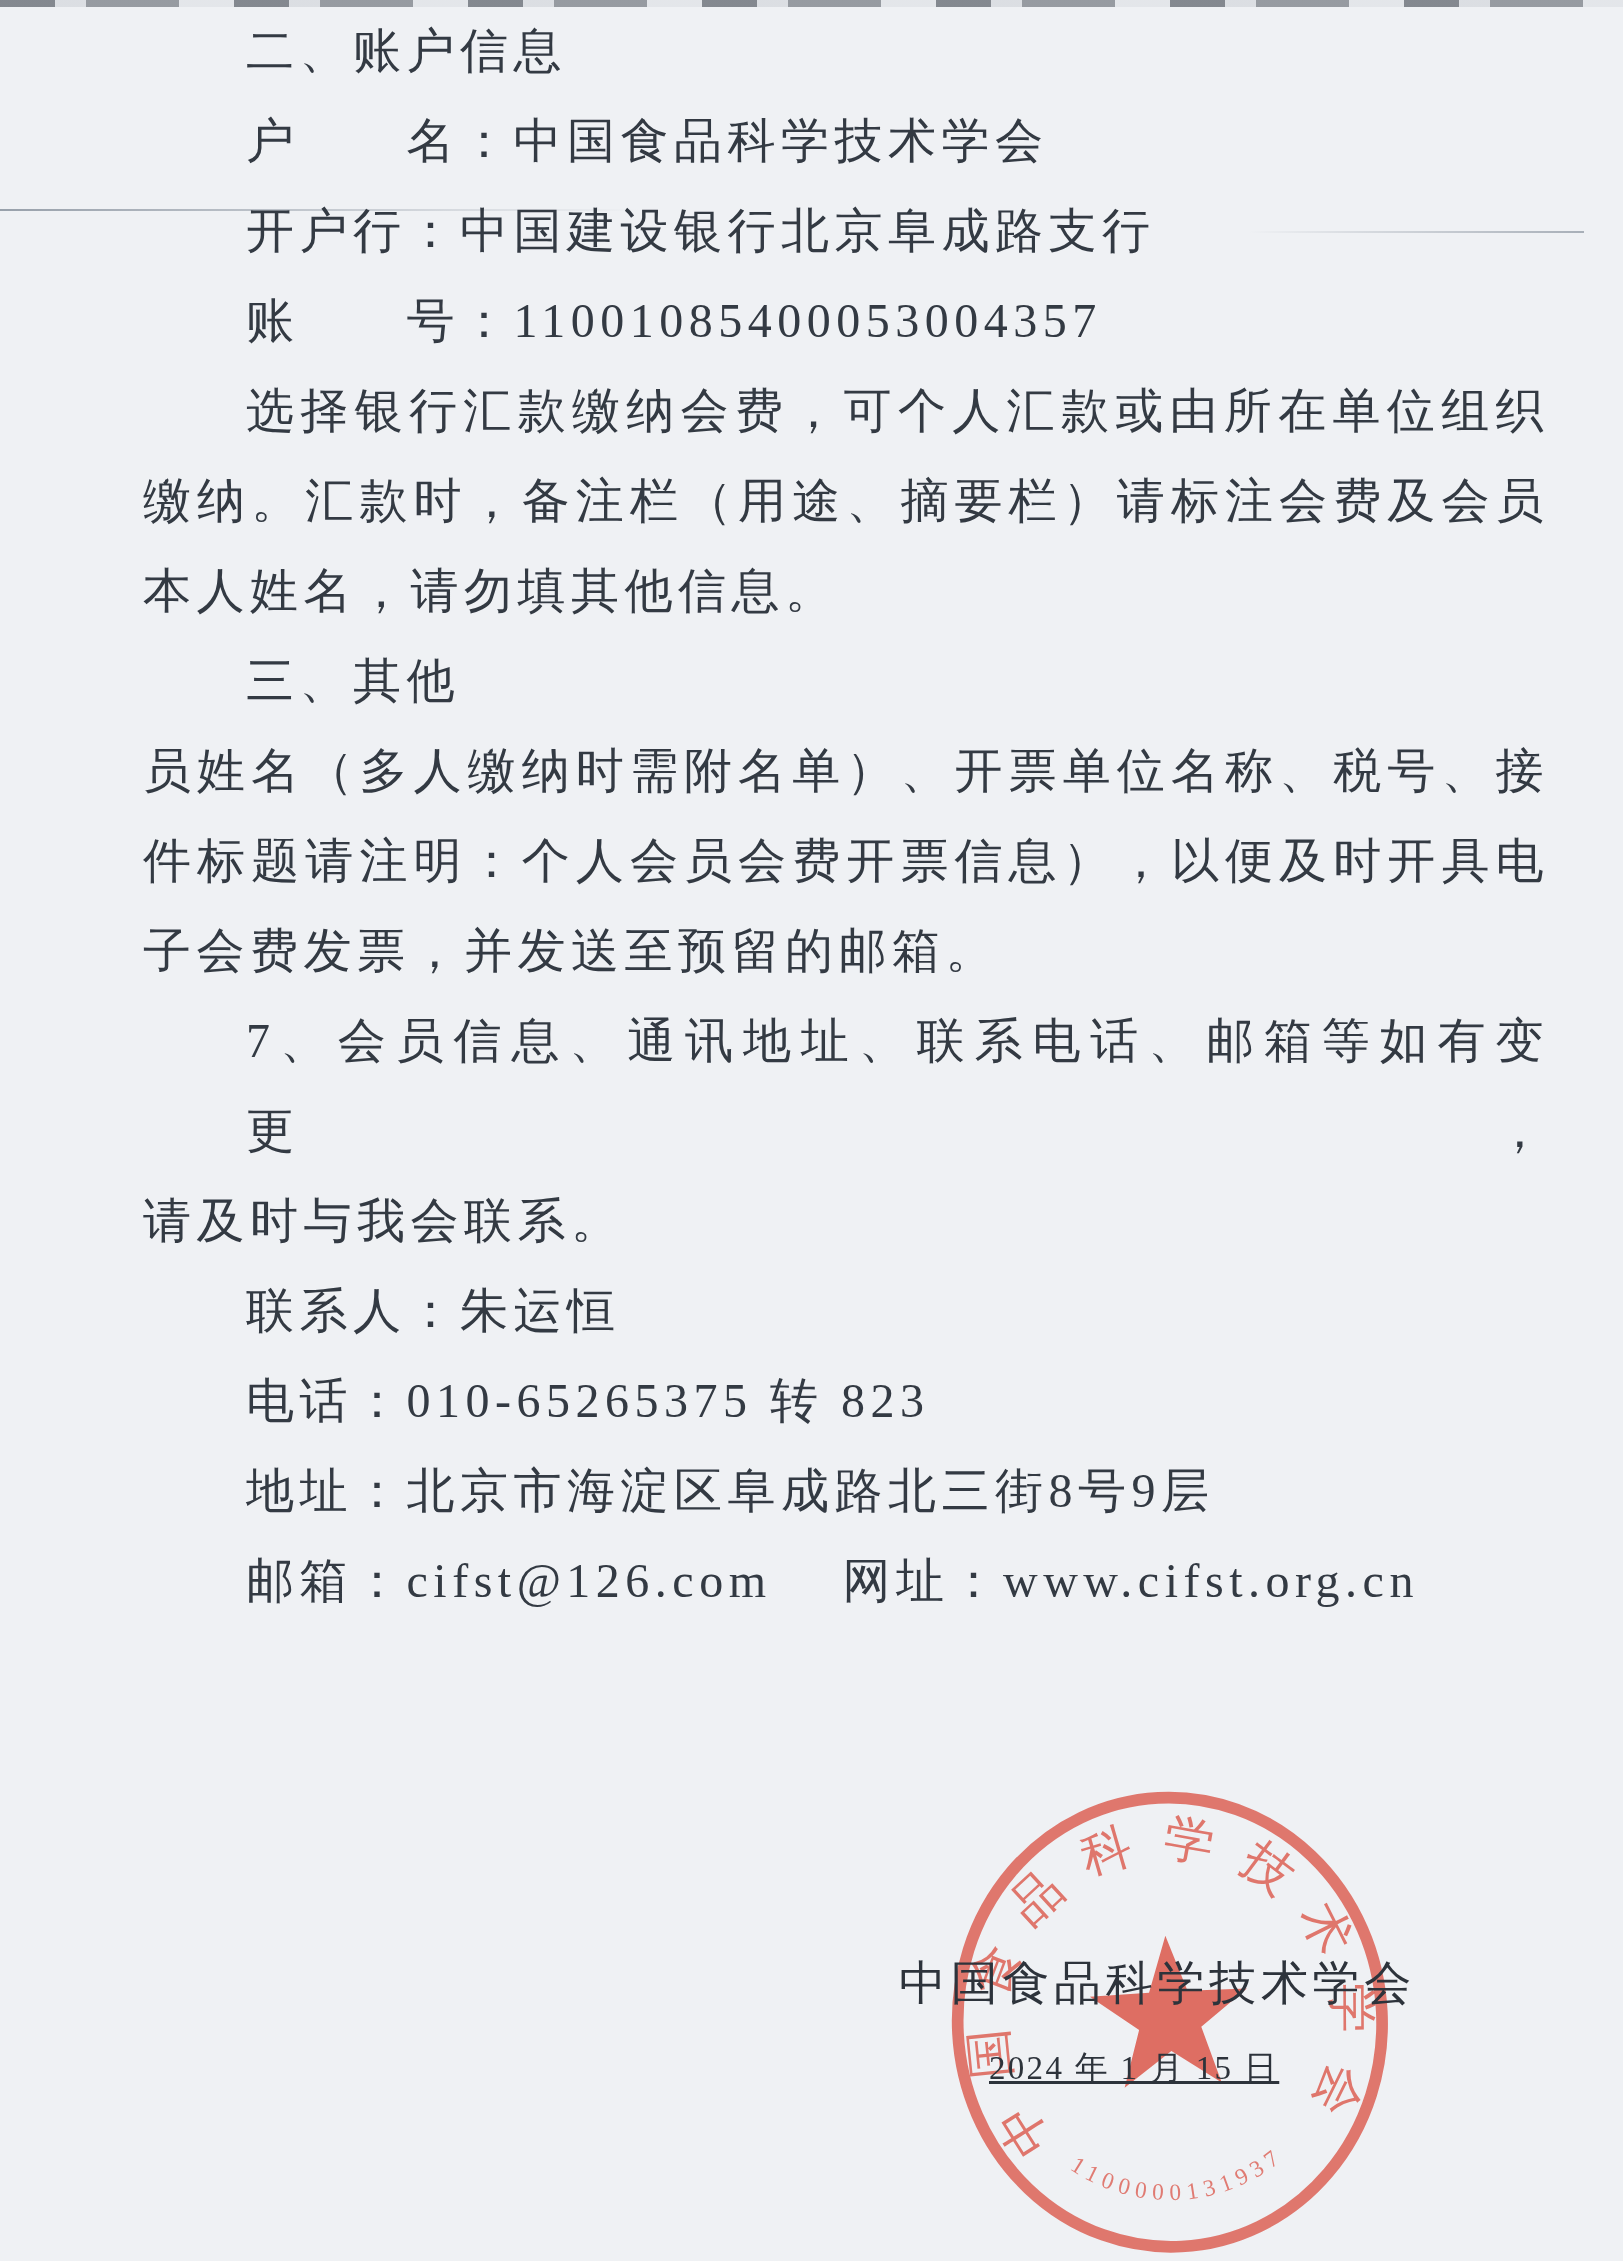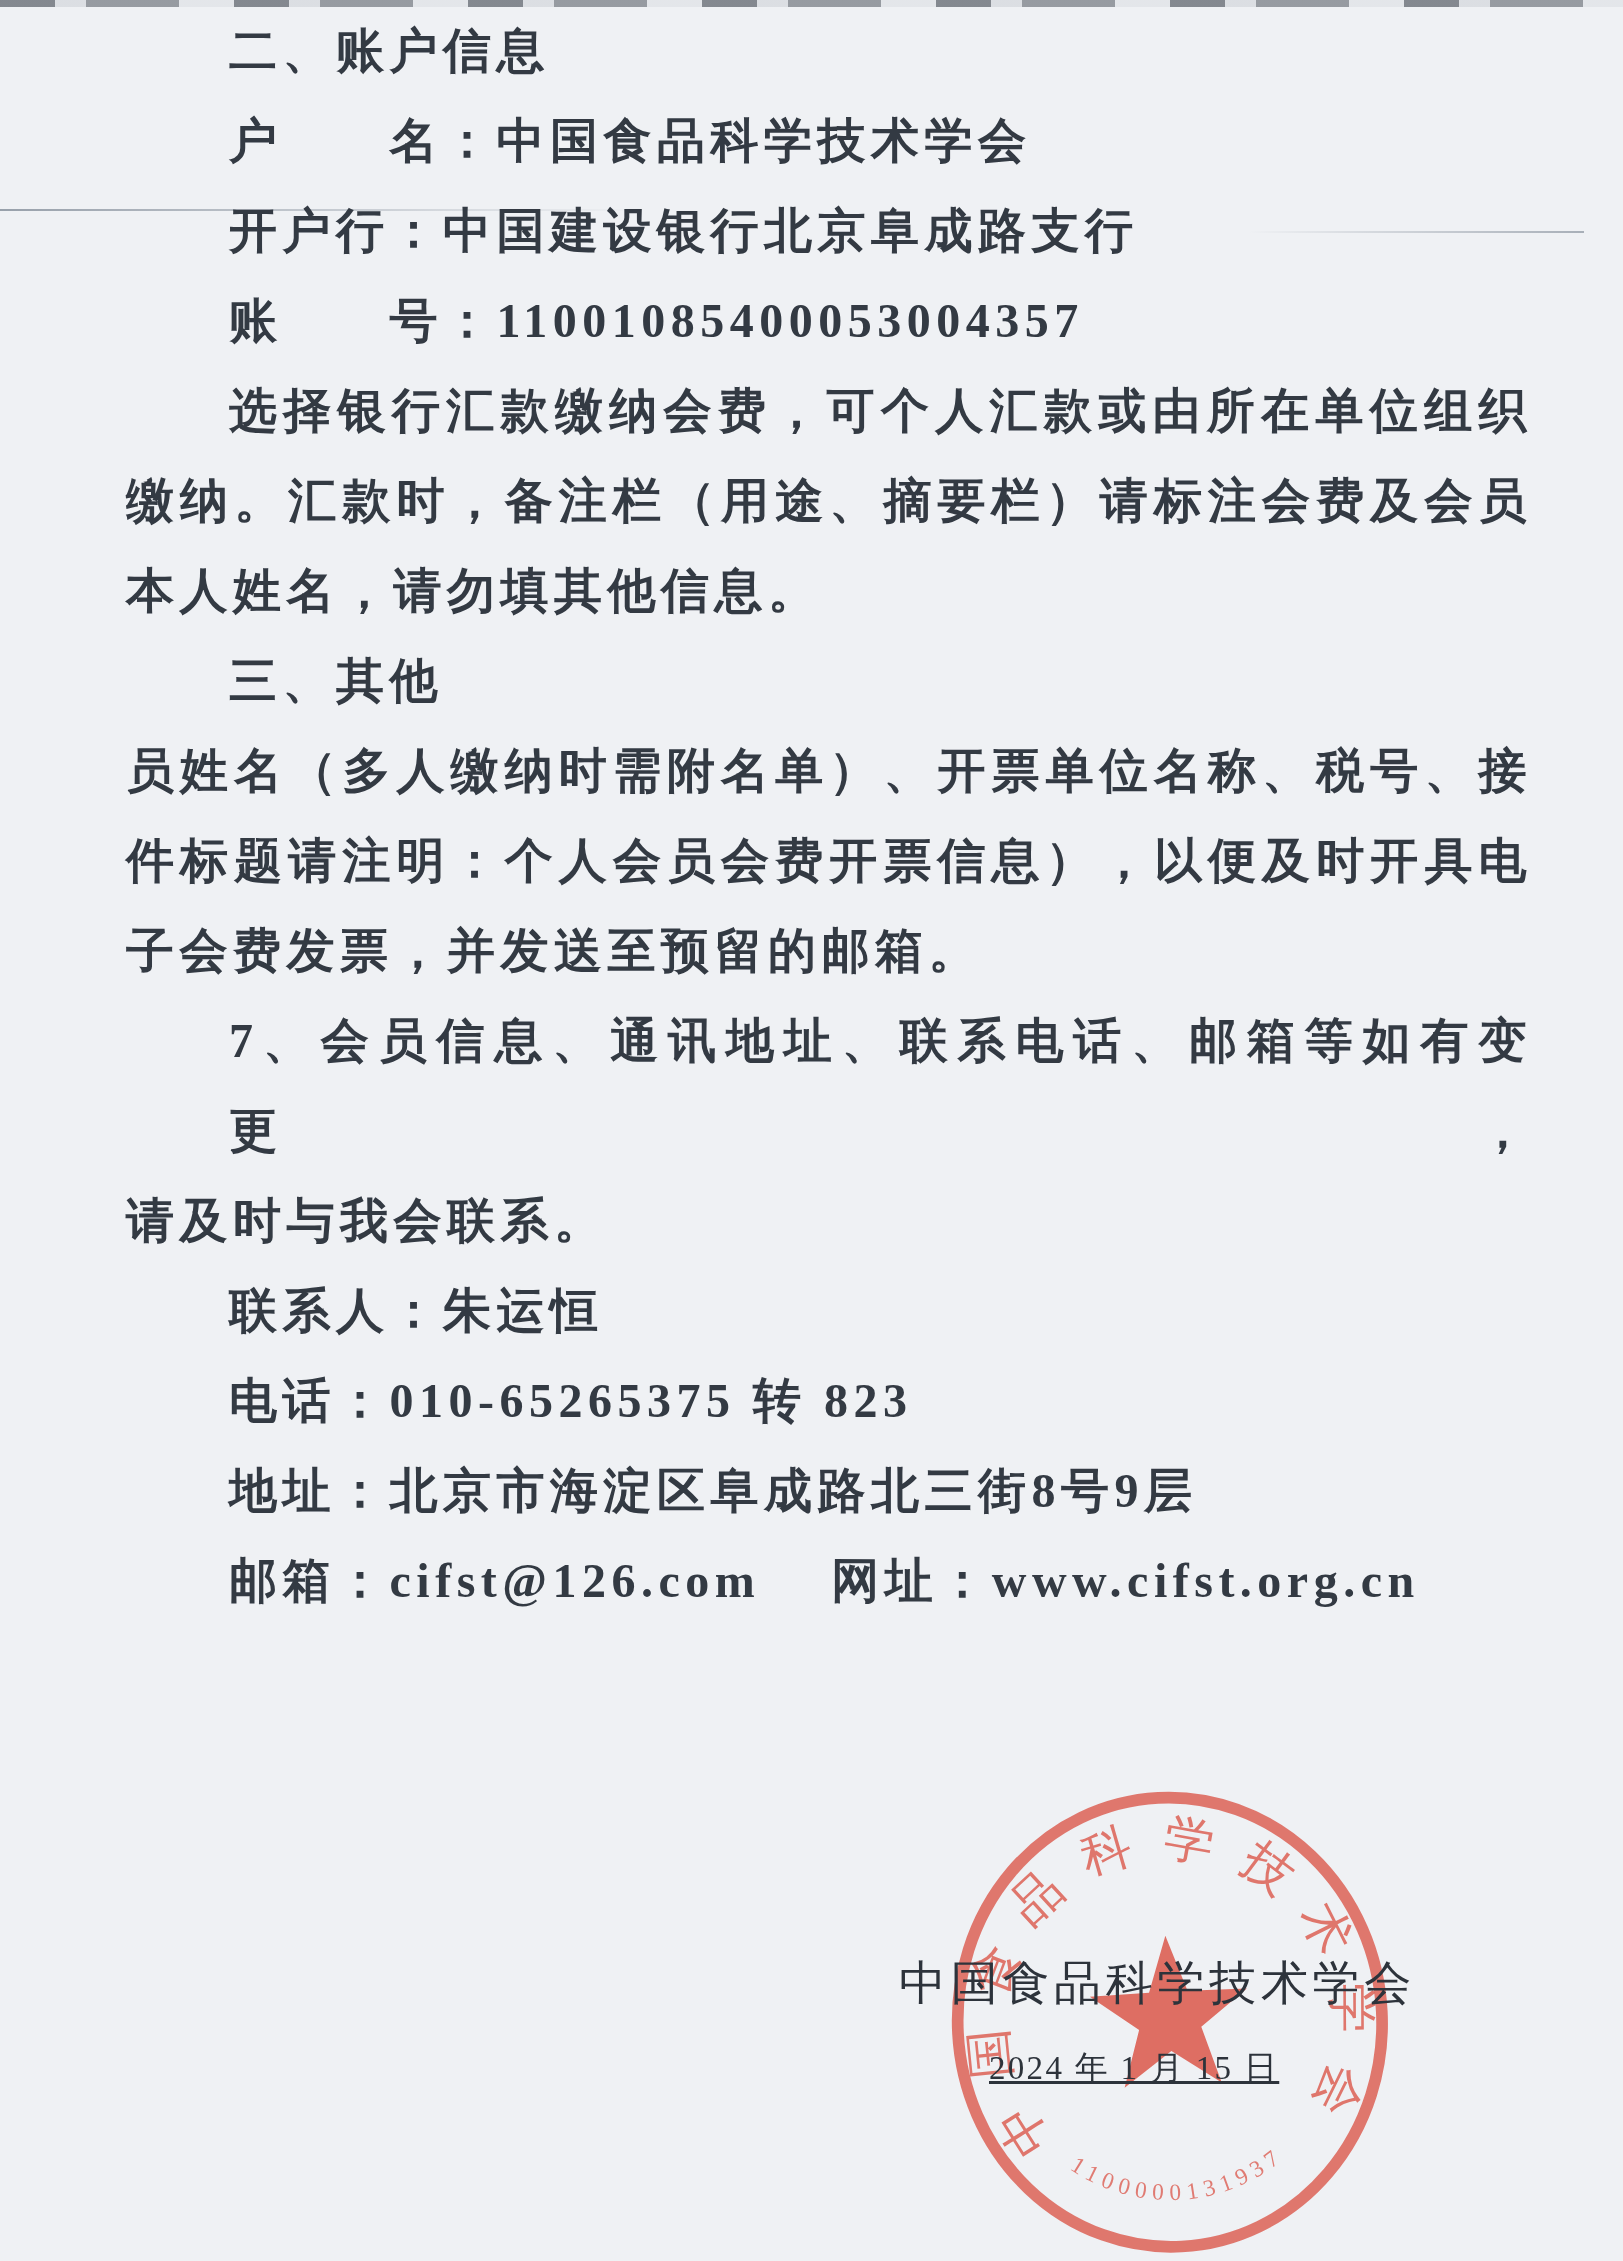--- a/index.html
+++ b/index.html
@@ -18,21 +18,21 @@
     background:repeating-linear-gradient(90deg,
       rgba(45,52,62,.85) 0 55px, rgba(120,128,140,.25) 55px 86px,
       rgba(45,52,62,.7) 86px 179px, rgba(120,128,140,.15) 179px 234px);
   }
   .scan-line-1{position:absolute;left:0;top:209px;width:640px;height:1.6px;
     background:linear-gradient(90deg,rgba(130,140,152,.8),rgba(130,140,152,0));}
   .scan-line-2{position:absolute;left:1248px;top:231px;width:336px;height:1.6px;
     background:linear-gradient(90deg,rgba(130,140,152,0),rgba(130,140,152,.65));}
   
   .doc{
-    position:absolute;left:126px;top:6.2px;width:1406px;font-weight:bold;
+    position:absolute;left:143px;top:6.2px;width:1406px;
   }
   .line{
     font-size:48px;line-height:90px;letter-spacing:5.5px;
     white-space:normal;
   }
   .line.indent{padding-left:103px;}
   .line.justify{text-align:justify;text-align-last:justify;}
   
   .sig-org{
     position:absolute;left:899px;top:1952px;

